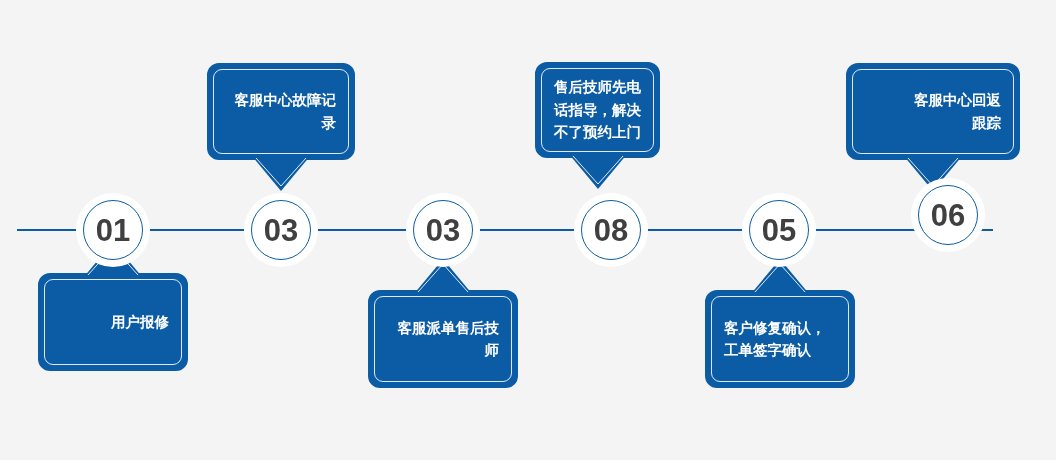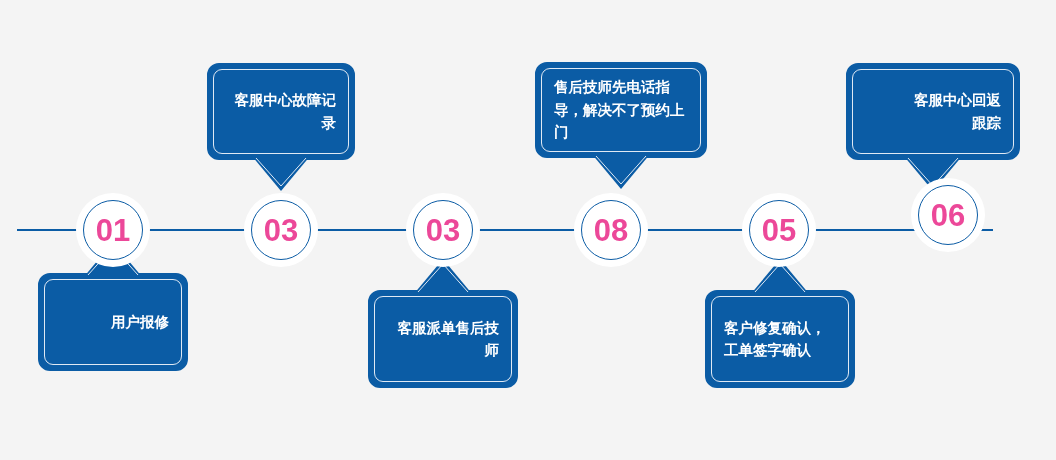--- a/index.html
+++ b/index.html
@@ -47,21 +47,21 @@
     border-radius: 50%;
     border: 1.6px solid #0b5ca5;
     background: #ffffff;
     display: flex;
     align-items: center;
     justify-content: center;
   }
   .step-num {
     font-size: 31px;
     font-weight: bold;
-    color: #ec4899;
+    color: #404040;
     line-height: 1;
     letter-spacing: 0px;
     font-family: "Liberation Sans", "DejaVu Sans", sans-serif;
   }
 
   
   .bubble {
     position: absolute;
     box-sizing: border-box;
     background: #0b5ca5;
@@ -126,21 +126,21 @@
     <div class="inner-outline"></div>
     <div class="bubble-text">客服中心故障记录</div>
     <div class="tail-down">
       <svg width="60" height="36" viewBox="0 0 60 36">
         <path d="M0 0 H60 L30 36 Z" fill="#0b5ca5"></path>
         <path d="M5 3 L30 31 L55 3" fill="none" stroke="#dfe9f4" stroke-width="1"></path>
       </svg>
     </div>
   </div>
 
-  <div class="bubble leftal" style="left:535px; top:62px; width:172px; height:96px;">
+  <div class="bubble leftal" style="left:535px; top:62px; width:125px; height:96px;">
     <div class="inner-outline"></div>
     <div class="bubble-text">售后技师先电话指导，解决不了预约上门</div>
     <div class="tail-down">
       <svg width="60" height="36" viewBox="0 0 60 36">
         <path d="M0 0 H60 L30 36 Z" fill="#0b5ca5"></path>
         <path d="M5 3 L30 31 L55 3" fill="none" stroke="#dfe9f4" stroke-width="1"></path>
       </svg>
     </div>
   </div>
 

